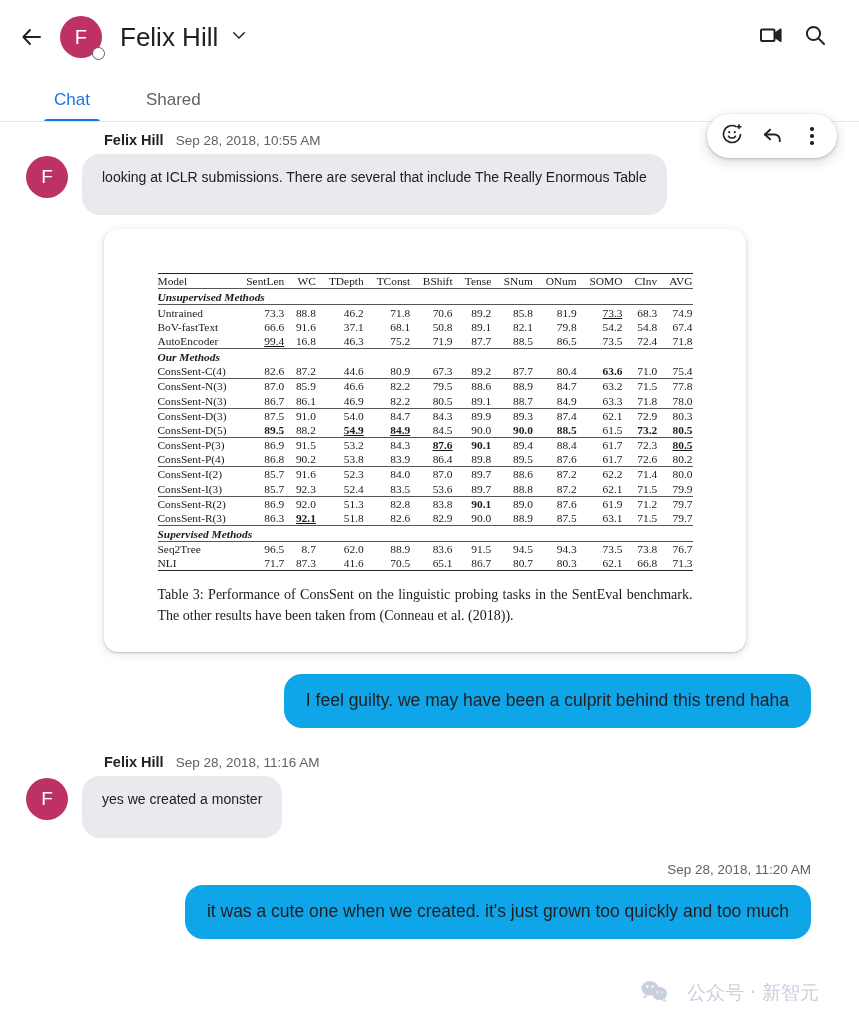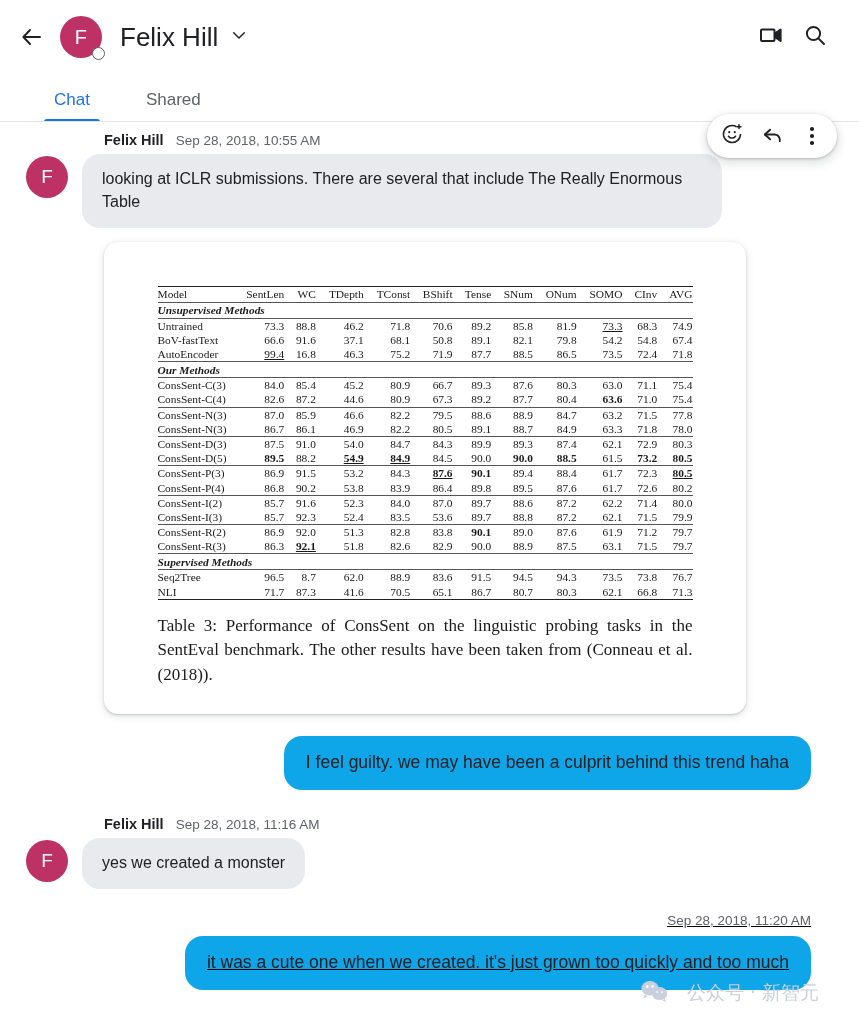--- a/index.html
+++ b/index.html
@@ -148,22 +148,22 @@
     font-size: 19px;
     display: flex; align-items: center; justify-content: center;
     flex: 0 0 auto;
     margin-left: 4px;
     margin-top: 2px;
   }
   .bubble-in {
     background: #e8eaed;
     color: #202124;
     border-radius: 18px;
-    padding: 13px 20px 15px 20px;
-    font-size: 16px;
+    padding: 13px 20px 28px 20px;
+    font-size: 14px;
     line-height: 1.45;
     max-width: 640px;
   }
   .row-out { display: flex; justify-content: flex-end; padding-right: 26px; }
   .bubble-out {
     background: #0ea5e9;
     color: #202124;
     border-radius: 18px;
     padding: 13px 22px 15px 22px;
     font-size: 17.5px;
@@ -226,21 +226,21 @@
   .sec-row td {
     font-style: italic;
     font-weight: bold;
     text-align: left;
     padding: 1.5px 0;
   }
   .b { font-weight: bold; }
   .u { text-decoration: underline; }
   .caption {
     font-family: "Liberation Serif", serif;
-    font-size: 17px;
+    font-size: 14px;
     color: #1a1a1a;
     line-height: 1.45;
     margin: 14px auto 0 auto;
     width: 535px;
     text-align: justify;
   }
 
   
   .watermark {
     position: absolute;
@@ -414,34 +414,20 @@
               <td>87.7</td>
               <td>88.5</td>
               <td>86.5</td>
               <td>73.5</td>
               <td>72.4</td>
               <td>71.8</td>
             </tr>
             <tr class="sec-row rule-mid">
               <td colspan="12">Our Methods</td>
             </tr>
-            <tr class="rule-mid">
-              <td class="model-c">ConsSent-C(3)</td>
-              <td>84.0</td>
-              <td>85.4</td>
-              <td>45.2</td>
-              <td>80.9</td>
-              <td>66.7</td>
-              <td>89.3</td>
-              <td>87.6</td>
-              <td>80.3</td>
-              <td>63.0</td>
-              <td>71.1</td>
-              <td>75.4</td>
-            </tr>
             <tr>
               <td class="model-c">ConsSent-C(4)</td>
               <td>82.6</td>
               <td>87.2</td>
               <td>44.6</td>
               <td>80.9</td>
               <td>67.3</td>
               <td>89.2</td>
               <td>87.7</td>
               <td>80.4</td>
@@ -636,21 +622,21 @@
     <div class="meta-row">
       <span class="sender">Felix Hill</span>
       <span class="stamp">Sep 28, 2018, 11:16 AM</span>
     </div>
     <div class="row-in">
       <div class="msg-avatar">F</div>
       <div class="bubble-in">yes we created a monster</div>
     </div>
   </div>
 
-  <div class="msg-group" style="margin-top:24px;text-decoration:underline;">
+  <div class="msg-group" style="margin-top:24px;">
     <div class="stamp-right">Sep 28, 2018, 11:20 AM</div>
     <div class="row-out">
       <div class="bubble-out" style="max-width:675px;">it was a cute one when we created. it's just grown too quickly and too much</div>
     </div>
   </div>
 
   <div class="watermark">
     <span class="wm-logo">
       <svg width="27" height="22" viewBox="0 0 27 22" fill="#c9cfdc">
         <ellipse cx="9" cy="8.3" rx="8.6" ry="7.3"></ellipse>

